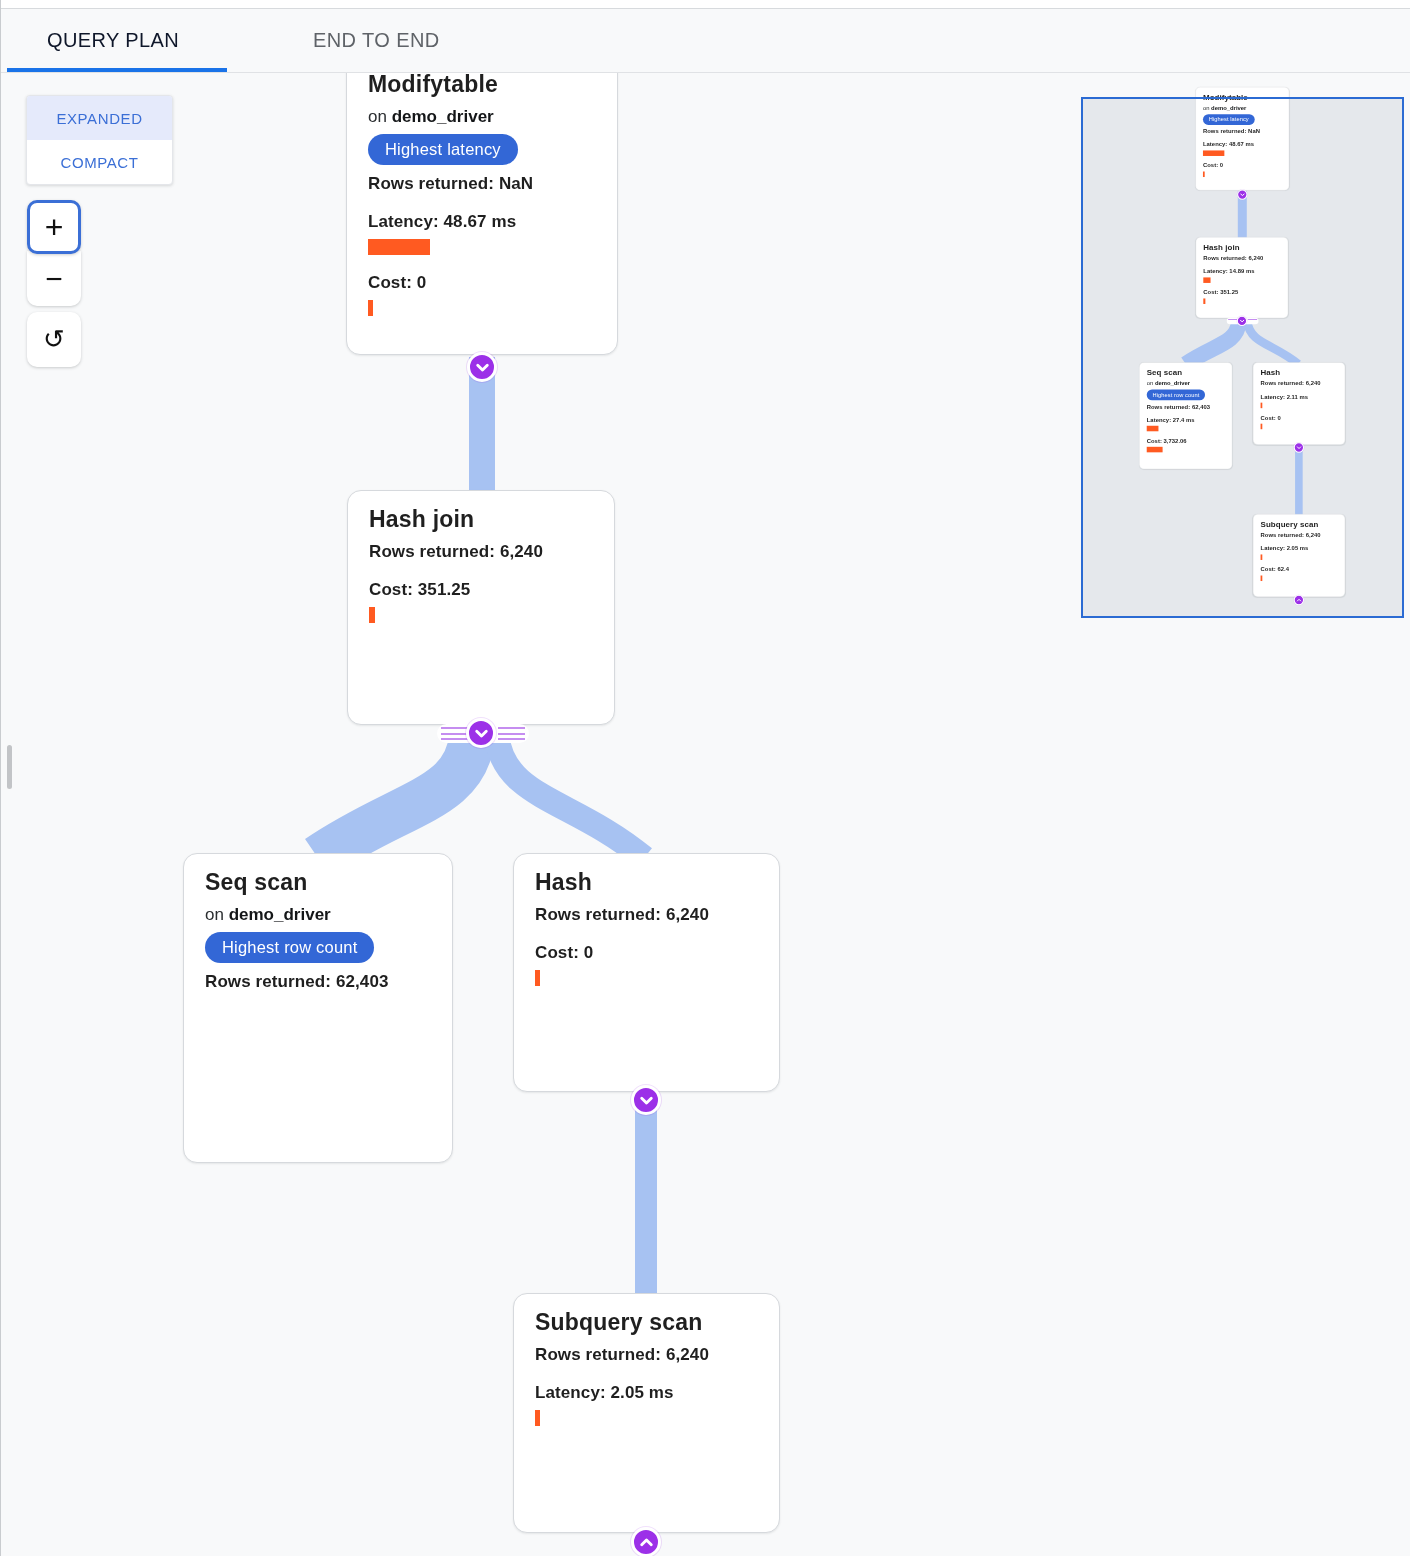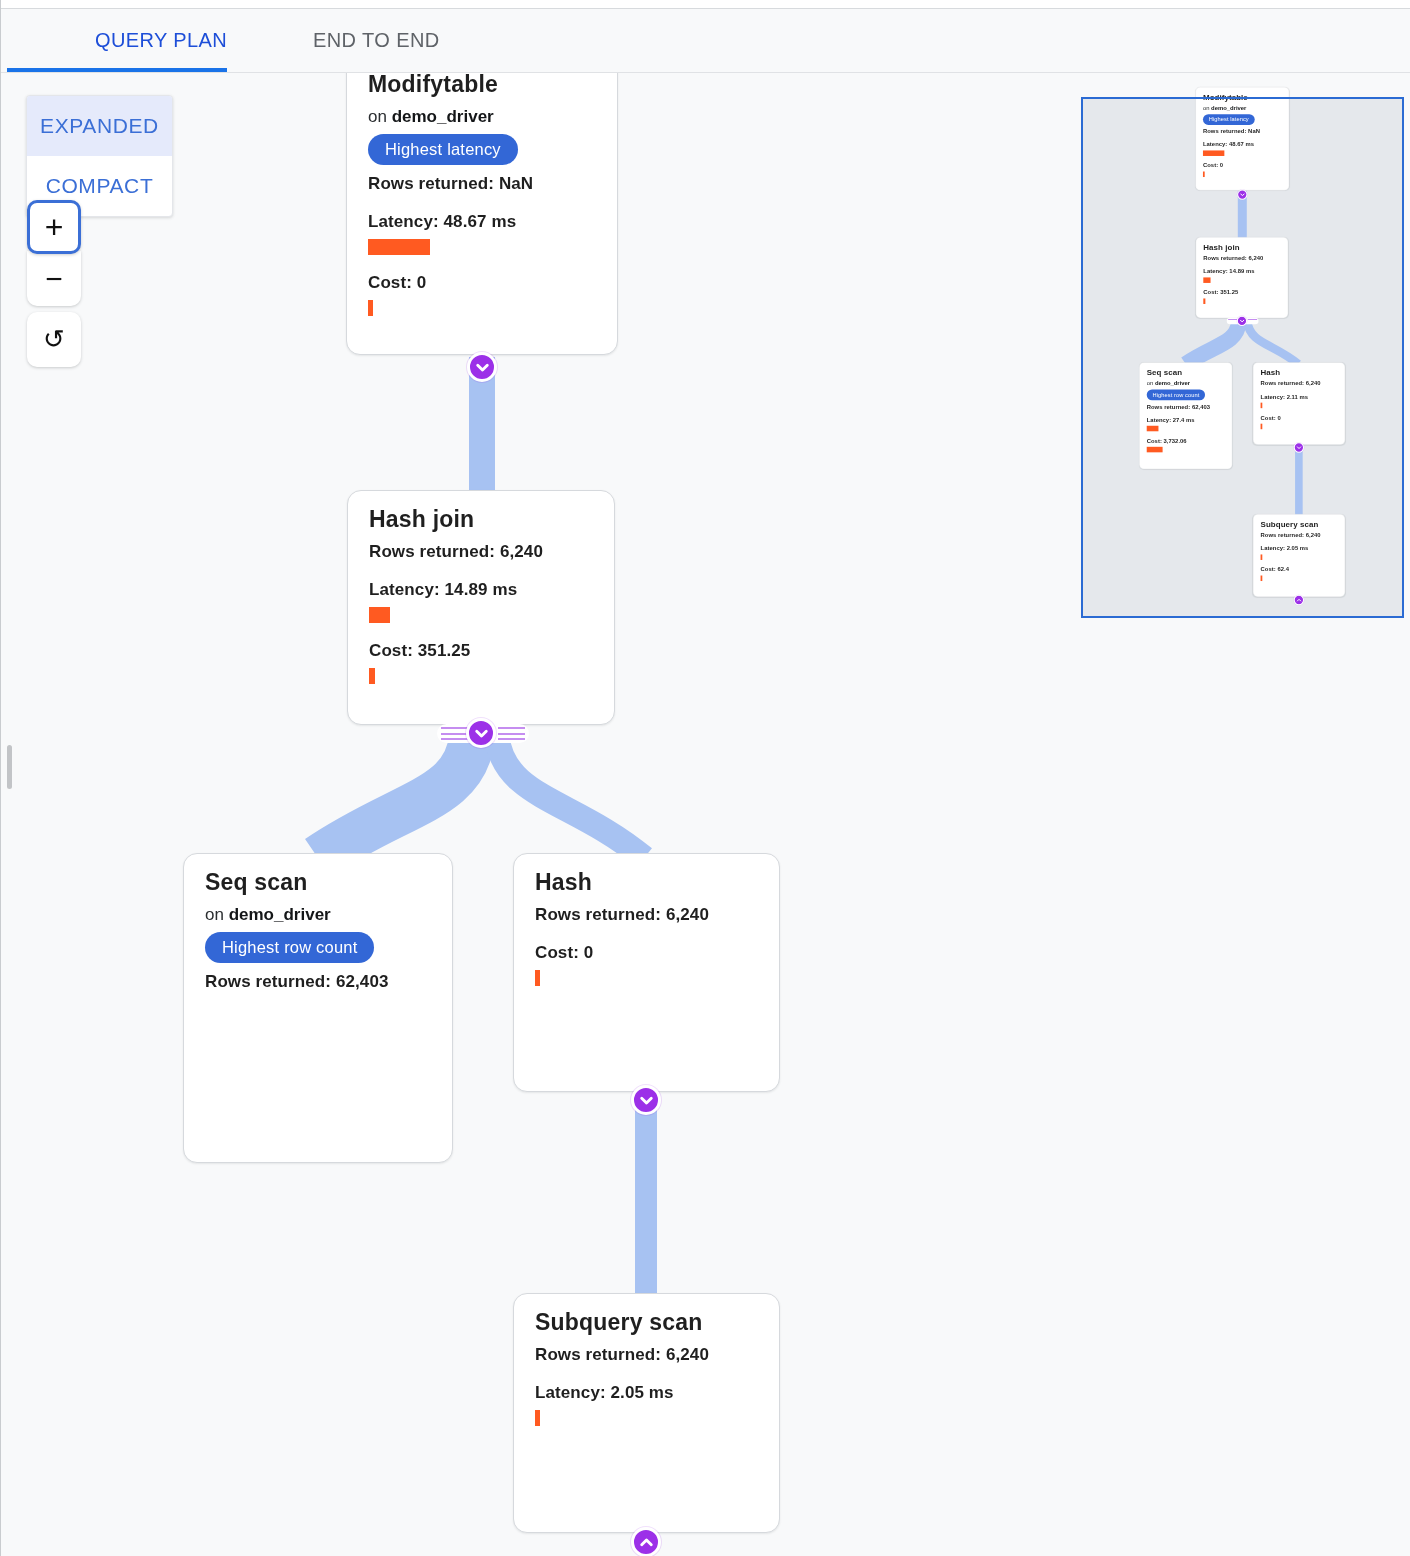--- a/index.html
+++ b/index.html
@@ -17,39 +17,39 @@
     background:#ffffff; border-bottom:1px solid #d7dadd; z-index:30;
   }
   .header {
     position:absolute; left:0; top:9px; width:1410px; height:64px;
     background:#f8f9fa; border-bottom:1px solid #e0e2e5; z-index:25;
   }
   .tab {
     position:absolute; top:20px; font-size:20px; font-weight:500;
     letter-spacing:0.4px; cursor:pointer; white-space:nowrap;
   }
-  .tab.active { color:#1d4ed8;margin-left:48px; }
+  .tab.active { color:#0f172a; }
   .tab.inactive { color:#5f6368;margin-left:40px; }
   .tab-underline {
     position:absolute; left:7px; bottom:0; width:220px; height:4px;
     background:#1a73e8;
   }
   .left-border {
     position:absolute; left:0; top:0; width:1px; height:1556px;
     background:#c9cccf; z-index:40;
   }
   
   .view-toggle {
     position:absolute; left:26px; top:95px; width:147px; z-index:20;
     background:#fff; border:1px solid #e4e6ea; border-radius:4px;
     box-shadow:0 1px 3px rgba(60,64,67,.18); overflow:hidden;
   }
   .view-toggle .opt {
-    height:60px; display:flex; align-items:center; justify-content:center;
-    font-size:21px; font-weight:500; letter-spacing:0.6px;
+    height:44px; display:flex; align-items:center; justify-content:center;
+    font-size:15px; font-weight:500; letter-spacing:0.6px;
     color:#3b6fd6; cursor:pointer;
   }
   .view-toggle .opt.selected { background:#e5eafb; }
   .zoom-stack { position:absolute; left:27px; top:200px; width:54px; z-index:20; }
   .zbtn {
     width:54px; background:#fff; display:flex; align-items:center;
     justify-content:center; cursor:pointer; color:#111;
     box-shadow:0 1px 3px rgba(60,64,67,.25);
   }
   .zbtn.plus {
@@ -149,24 +149,20 @@
   <div class="connector" style="left:467px; top:352px;">
     <svg width="17" height="17" viewBox="0 0 16 16">
         <path d="M3.5 5.8 L8 10.4 L12.5 5.8" stroke="#fff" stroke-width="2.7" fill="none" stroke-linecap="round" stroke-linejoin="round"></path>
       </svg>
   </div>
 
   <div class="node" style="left:347px; top:490px; width:268px; height:235px;">
     <div class="node-title">Hash join</div>
     <div class="node-line"><span>Rows returned:</span> <span>6,240</span></div>
     <div class="metric">
-      <div class="node-line"><span>Latency:</span> <span>14.89 ms</span></div>
-      <div class="bar" style="width: 21px;"></div>
-    </div>
-    <div class="metric">
       <div class="node-line"><span>Cost:</span> <span>351.25</span></div>
       <div class="bar" style="width: 6px;"></div>
     </div>
   </div>
 
   <div class="stripe-pill" style="left:437px; top:724px;">
     <div class="stripes left"></div>
     <div class="stripes right"></div>
   </div>
   <div class="connector" style="left:466px; top:718px;">

